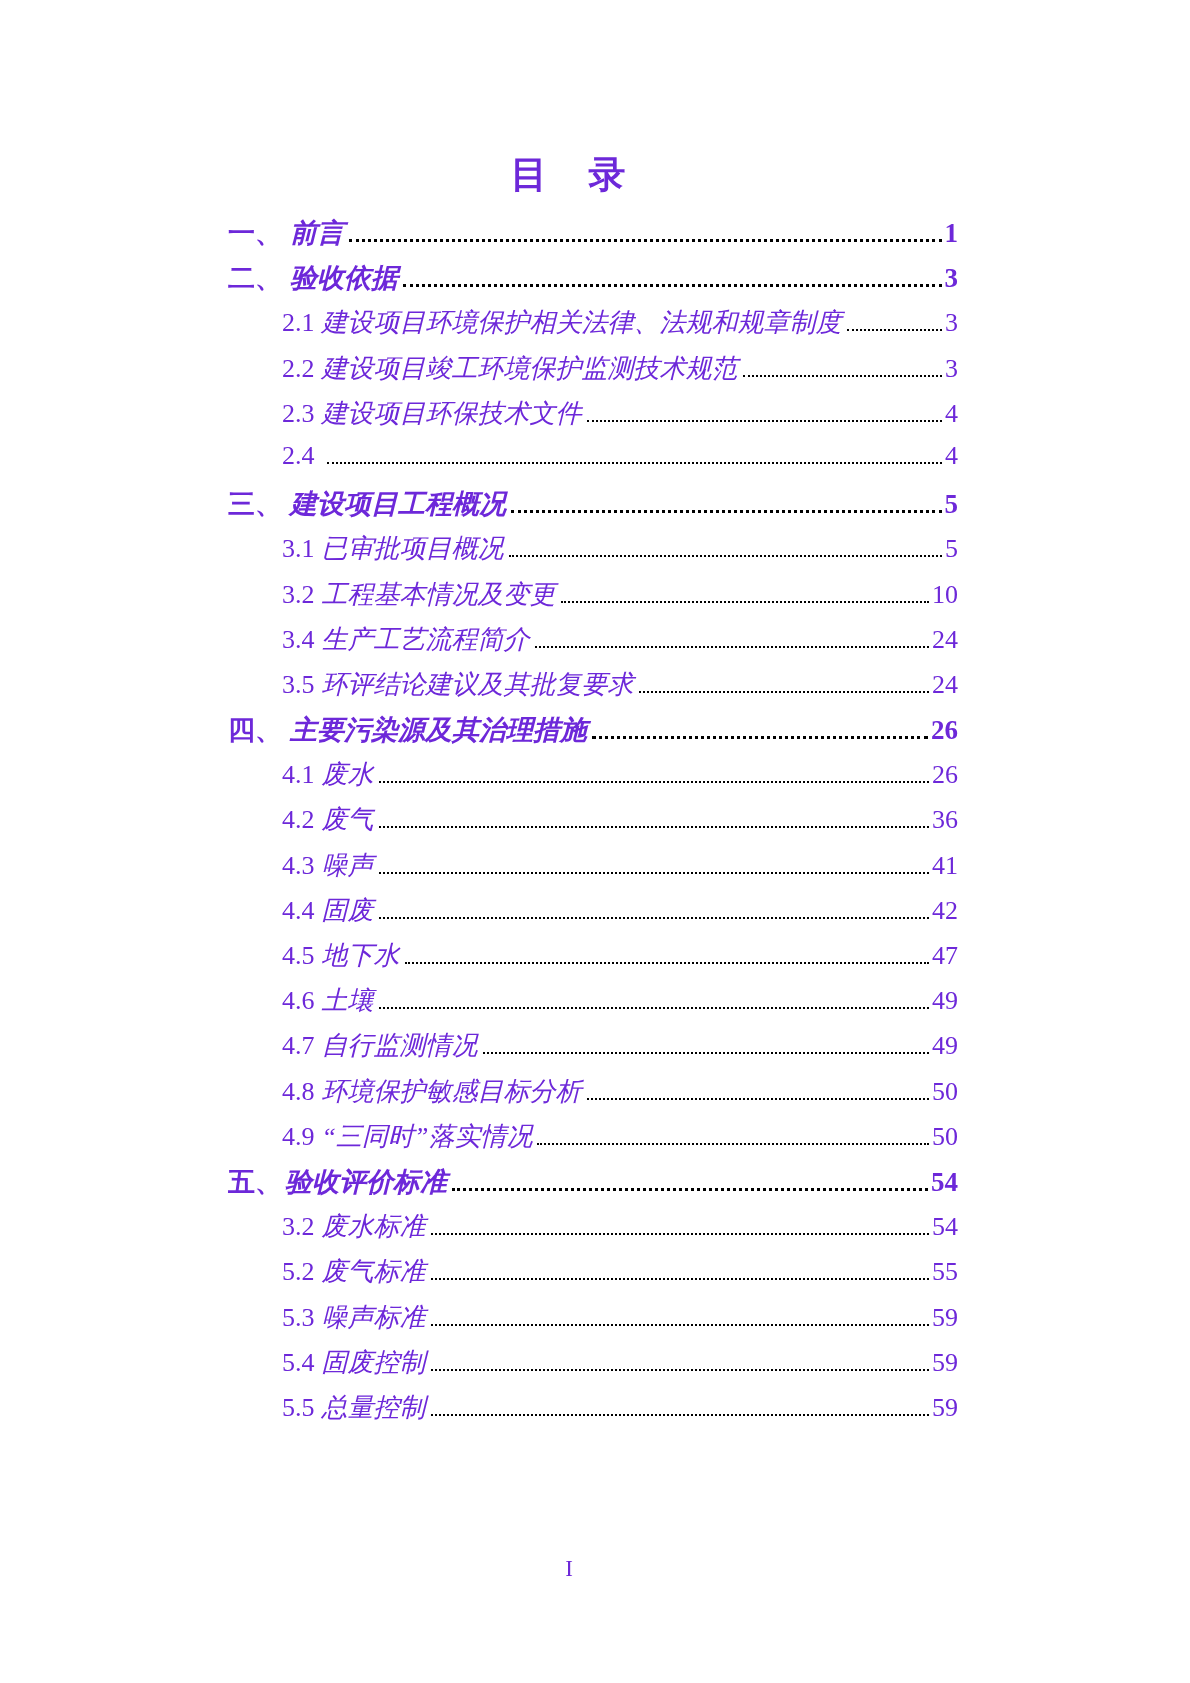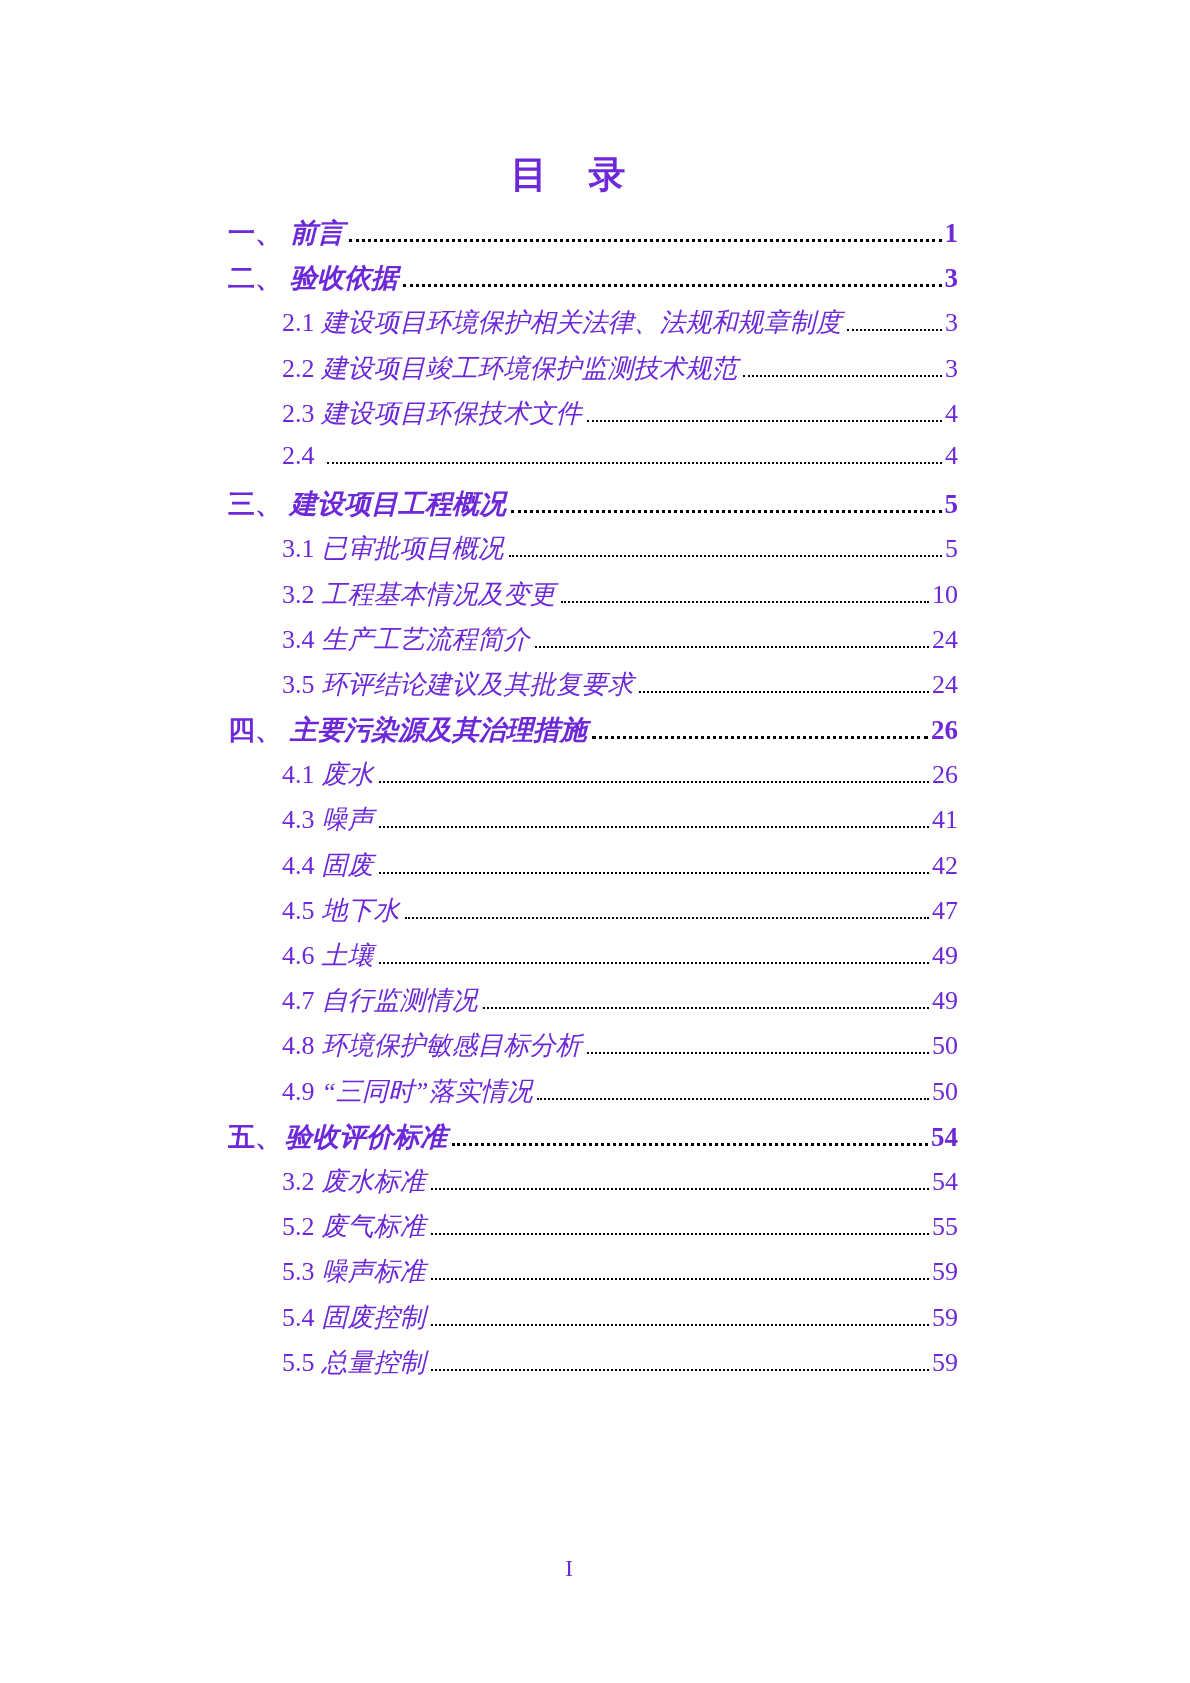--- a/index.html
+++ b/index.html
@@ -166,20 +166,26 @@
         <span class="leader"></span>
         <span class="pagenum">26</span>
       </div>
       <div class="row level2">
         <span class="lbl">4.1</span>
         <span class="ttl">废水</span>
         <span class="leader"></span>
         <span class="pagenum">26</span>
       </div>
       <div class="row level2">
+        <span class="lbl">4.2</span>
+        <span class="ttl">废气</span>
+        <span class="leader"></span>
+        <span class="pagenum">36</span>
+      </div>
+      <div class="row level2">
         <span class="lbl">4.3</span>
         <span class="ttl">噪声</span>
         <span class="leader"></span>
         <span class="pagenum">41</span>
       </div>
       <div class="row level2">
         <span class="lbl">4.4</span>
         <span class="ttl">固废</span>
         <span class="leader"></span>
         <span class="pagenum">42</span>

